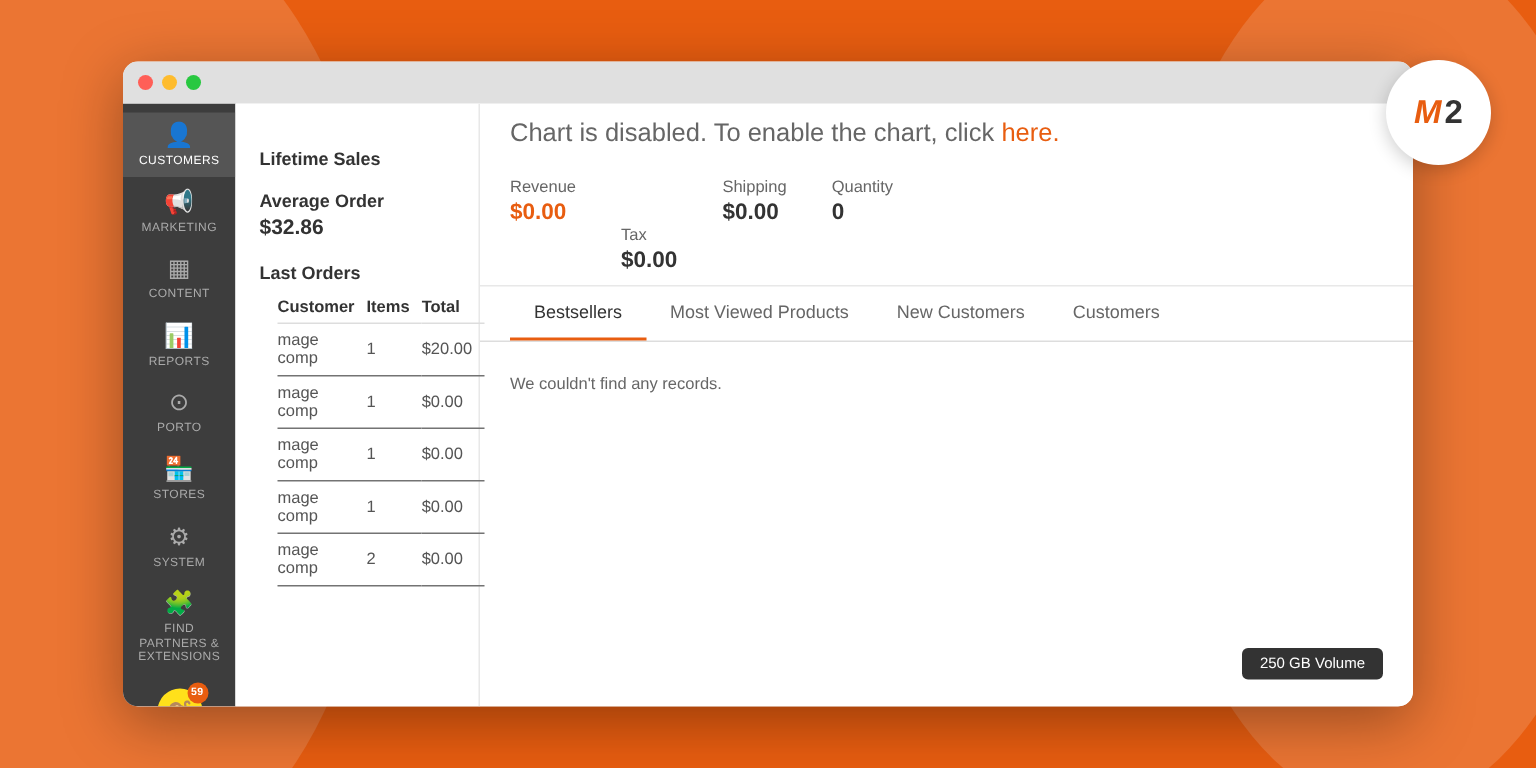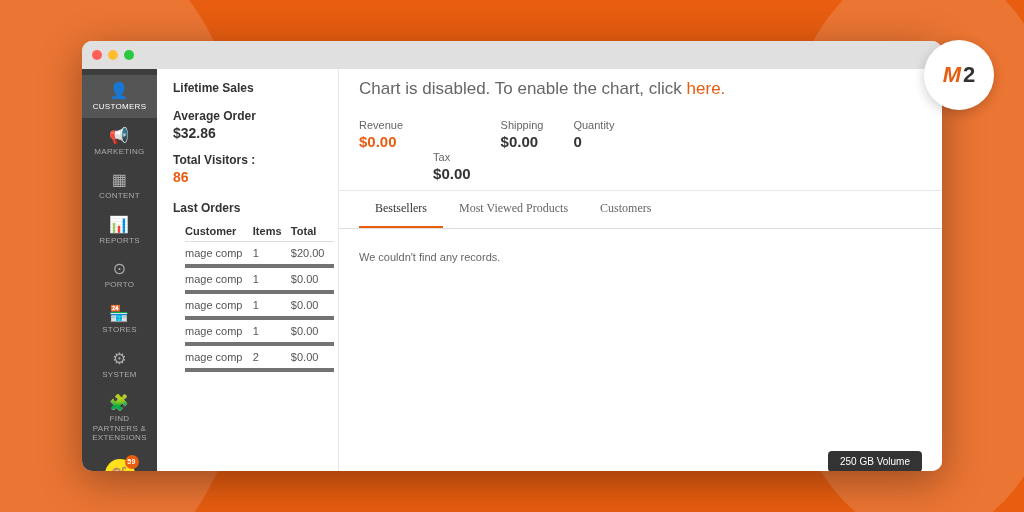--- a/index.html
+++ b/index.html
@@ -175,21 +175,20 @@
     }
 
     .tabs-section {
       padding: 0 20px;
       border-bottom: 1px solid #ddd;
       flex-shrink: 0;
     }
     .tabs-row {
       display: flex;
       gap: 0;
-      font-family: Liberation Serif, serif;
     }
     .tab-item {
       padding: 10px 16px;
       font-size: 12px;
       color: #666;
       cursor: pointer;
       border-bottom: 2px solid transparent;
       white-space: nowrap;
     }
     .tab-item.active {
@@ -205,21 +204,21 @@
     .orders-table th {
       text-align: left;
       color: #333;
       font-weight: 700;
       padding: 4px 8px 4px 0;
       border-bottom: 1px solid #ddd;
     }
     .orders-table td {
       padding: 5px 8px 5px 0;
       color: #555;
-      border-bottom: 4px solid #737373;
+      border-bottom: 1px solid #737373;
     }
 
     .no-records {
       font-size: 11px;
       color: #666;
       padding: 12px 0;
     }
 
     
     .magento-badge {
@@ -248,23 +247,23 @@
       font-style: italic;
     }
     .magento-2 {
       color: #333;
       font-size: 22px;
       font-weight: 700;
     }
 
     
     .left-panel {
-      width: 182px;
+      width: 163px;
       flex-shrink: 0;
-      padding: 12px 16px;
+      padding: 30px 16px;
       background: #fff;
       border-right: 1px solid #e8e8e8;
       display: flex;
       flex-direction: column;
       gap: 0;
     }
     .left-stat-block {
       margin-bottom: 12px;
     }
     .left-stat-title {
@@ -367,24 +366,20 @@
     <div class="content-area">
       <div style="display:flex; flex:1; overflow:hidden;">
 
         <div class="left-panel">
           <div class="left-stat-block">
             <div class="left-stat-title">Lifetime Sales</div>
           </div>
           <div class="left-stat-block">
             <div class="left-stat-title">Average Order</div>
             <div class="left-stat-value-dark">$32.86</div>
-          </div>
-          <div class="left-stat-block">
-            <div class="left-stat-title">Total Visitors :</div>
-            <div class="left-stat-value-orange">86</div>
           </div>
 
           <div class="left-section-title">Last Orders</div>
           <table class="orders-table">
             <thead>
               <tr>
                 <th>Customer</th>
                 <th>Items</th>
                 <th>Total</th>
               </tr>
@@ -443,27 +438,28 @@
     <div style="font-size:11px;color:#666;margin-bottom:2px;">Quantity</div>
     <div style="font-size:15px;font-weight:600;color:#333;">0</div>
   </div>
               </div>
           </div>
 
           <div class="tabs-section">
             <div class="tabs-row" id="tabs-row">
             <div class="tab-item active">Bestsellers</div>
                 <div class="tab-item">Most Viewed Products</div>
+                <div class="tab-item">New Customers</div>
                 <div class="tab-item">Customers</div>
               </div>
           </div>
 
           <div style="flex:1; padding: 10px 20px; position:relative;">
             <div class="no-records">We couldn't find any records.</div>
-            <div style="position:absolute; bottom:2px; right:20px;">
+            <div style="position:absolute; bottom:21px; right:20px;">
               <span style="background:#333;color:#fff;font-size:10px;padding:5px 12px;border-radius:4px;">250 GB Volume</span>
             </div>
           </div>
         </div>
 
       </div>
     </div>
 
   </div>
 </div>

